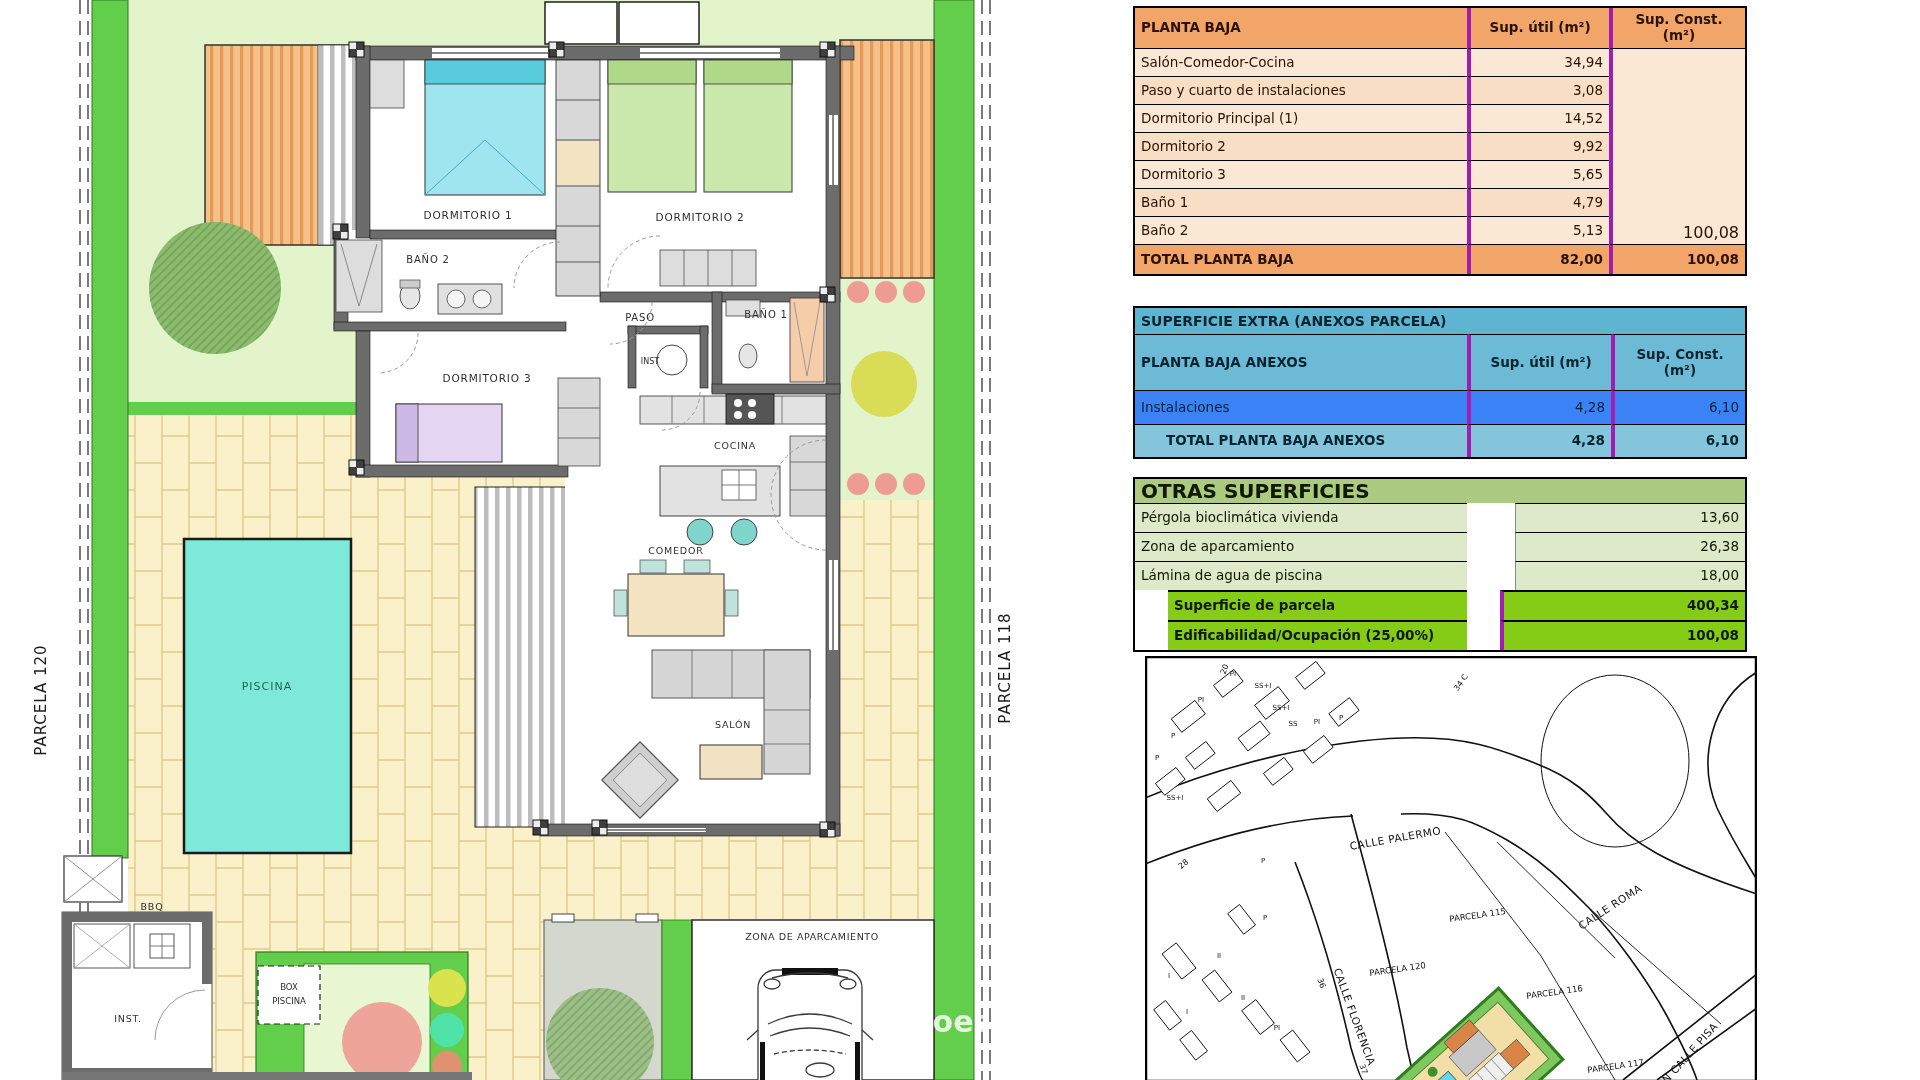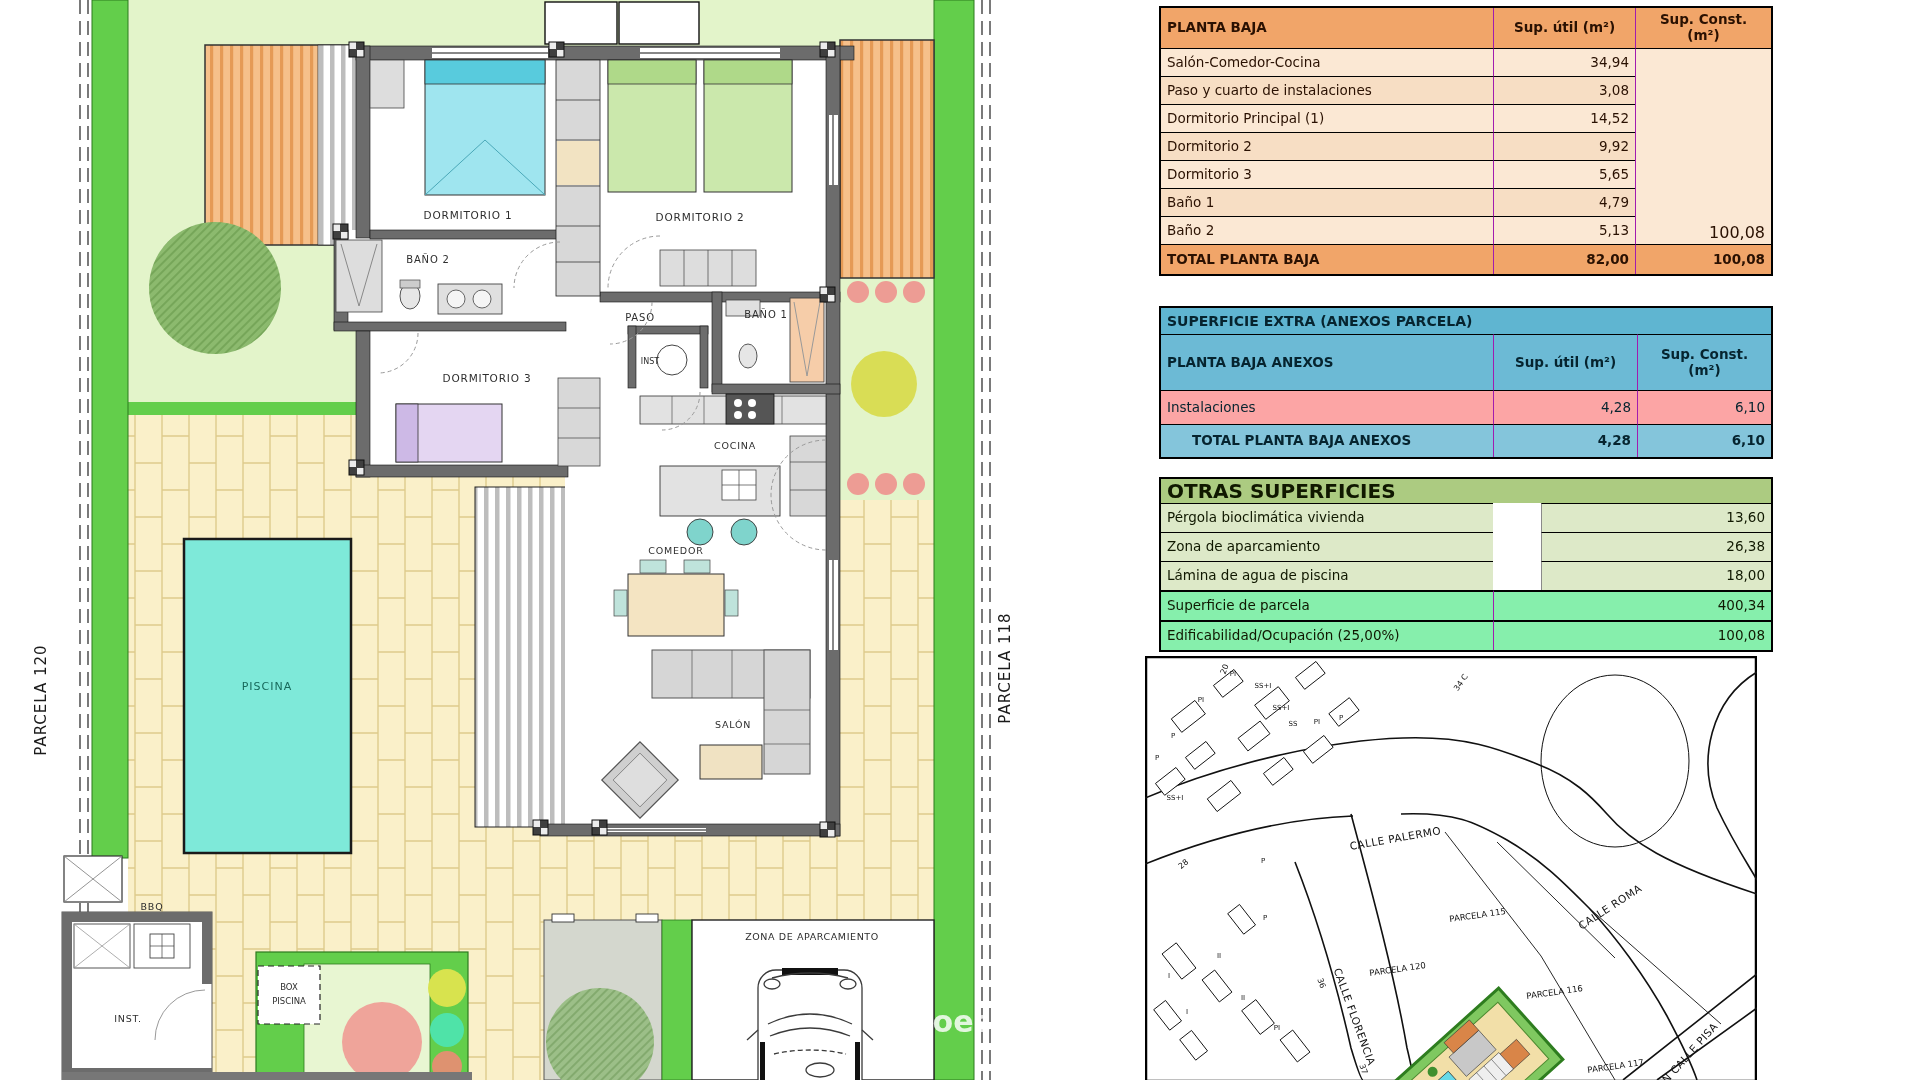--- a/index.html
+++ b/index.html
@@ -2,43 +2,43 @@
 <html><head>
 <meta charset="utf-8">
 <style>
   html,body{margin:0;padding:0;}
   body{width:1920px;height:1080px;background:#ffffff;position:relative;overflow:hidden;
        font-family:"DejaVu Sans","Liberation Sans",sans-serif;}
   .abs{position:absolute;}
   svg text{font-family:"DejaVu Sans","Liberation Sans",sans-serif;}
 
   
-  .tbl{position:absolute;left:1159px;width:614px;border:2px solid #000;box-sizing:border-box;}
+  .tbl{position:absolute;left:1133px;width:614px;border:2px solid #000;box-sizing:border-box;}
   .cell{box-sizing:border-box;display:flex;align-items:center;padding:2px 6px;font-size:13.5px;line-height:1.15;}
-  .bl{border-left:1px solid #a21caf;} .bt{border-top:1px solid #000;}
+  .bl{border-left:4px solid #a21caf;} .bt{border-top:1px solid #000;}
   .num{justify-content:flex-end;}
   .ctr{justify-content:center;text-align:center;}
 
   .t1{display:grid;grid-template-columns:332px 142px 136px;grid-template-rows:40px repeat(7,28px) 30px;color:#2A1102;top:6px;}
   .t1 .hdr{background:#F1A569;font-weight:bold;}
   .t1 .r-odd{background:#FBE8D4;} .t1 .r-even{background:#F7DEC4;}
   .t1 .merged{grid-column:3;grid-row:2/9;background:#FBE8D4;display:flex;align-items:flex-end;justify-content:flex-end;padding:2px 6px;}
   .t1 .tot{background:#F1A569;font-weight:bold;}
 
   .t2{display:grid;grid-template-columns:332px 144px 134px;grid-template-rows:26px 56px 34px 33px;color:#06242F;top:306px;}
   .t2 .title{grid-column:1/4;background:#5FB5D1;font-weight:bold;font-size:14px;}
   .t2 .hdr{background:#6CBAD5;font-weight:bold;}
-  .t2 .row{background:#fca5a5;}
+  .t2 .row{background:#3b82f6;}
   .t2 .tot{background:#84C5DB;font-weight:bold;padding-left:31px;}
 
   .t3{display:grid;grid-template-columns:332px 278px;grid-template-rows:24px 29px 29px 29px 30px 30px;color:#101800;top:477px;}
   .t3 .title{grid-column:1/3;background:#ACCB81;font-weight:bold;font-size:20px;}
   .t3 .row{background:#DDE9C8;}
   .t3 .divL{border-left:1px solid #8a8a8a;margin-left:48px;}
-  .t3 .totrow{background:#86efac;font-weight:normal;border-top:2px solid #000;}
+  .t3 .totrow{background:#84cc16;font-weight:bold;border-top:2px solid #000;margin-left:33px;}
 </style>
 </head>
 <body>
 
 <svg class="abs" style="left:0;top:0" width="1040" height="1080" viewBox="0 0 1040 1080">
   <defs>
     <pattern id="brick" width="54" height="54" patternUnits="userSpaceOnUse">
       <rect width="54" height="54" fill="#FAF0C9"></rect>
       <path d="M0,0 V54 M27,0 V54 M54,0 V54" stroke="#DECB8C" stroke-width="1.4"></path>
       <path d="M0,4 H27 M27,31 H54" stroke="#DECB8C" stroke-width="1.4"></path>

